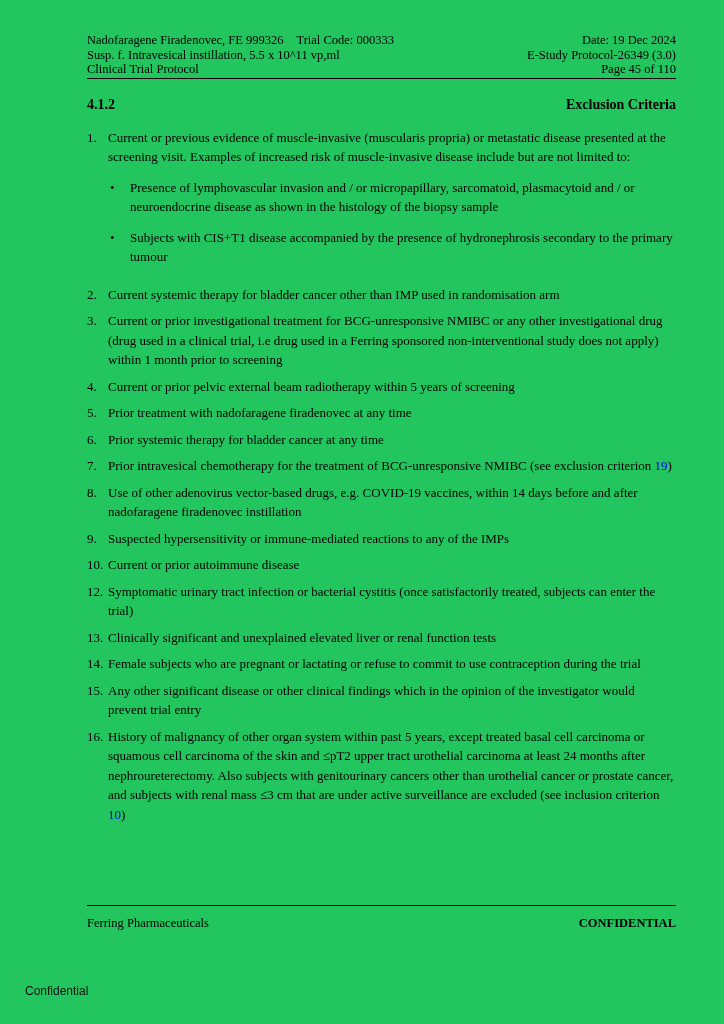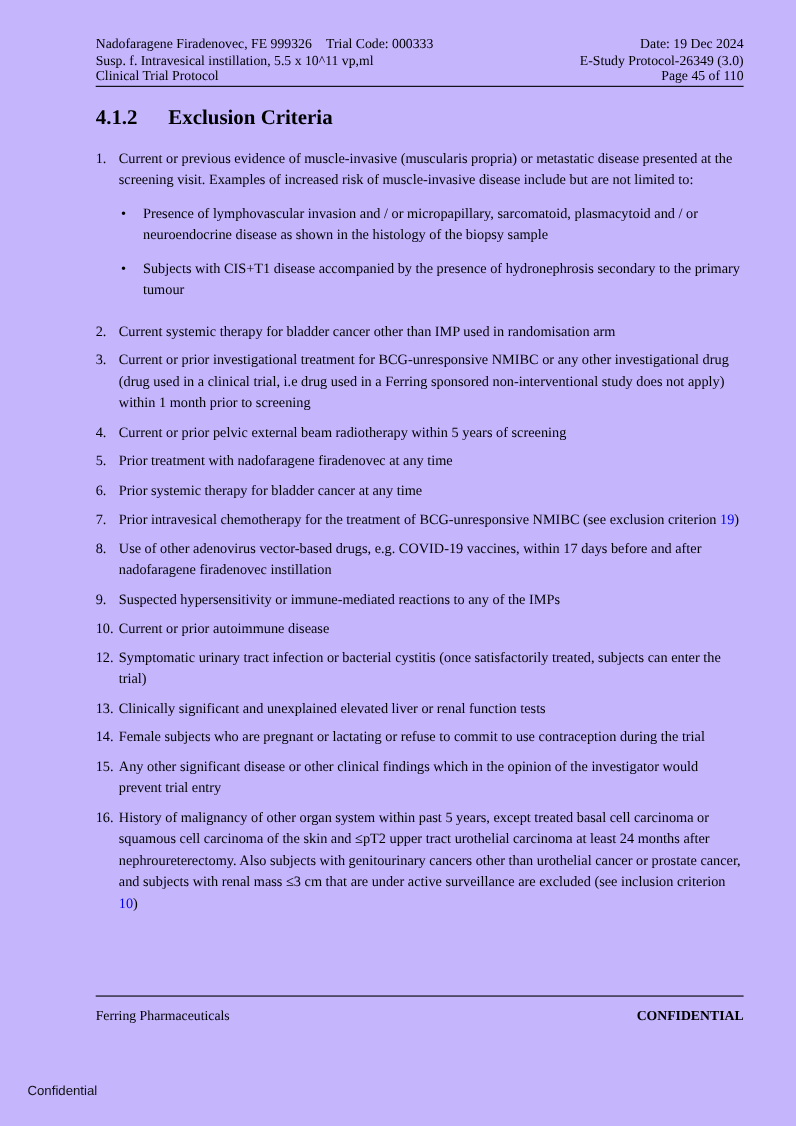--- a/index.html
+++ b/index.html
@@ -9,21 +9,21 @@
     height: 1024px;
     position: relative;
     font-family: "Liberation Serif", "DejaVu Serif", serif;
     color: #000000;
     overflow: hidden;
   }
   .page {
     position: absolute;
     left: 0; top: 0;
     width: 724px; height: 1024px;
-    background: #c4b5fd;
+    background: #22c55e;
   }
   .content {
     position: absolute;
     left: 87px;
     width: 589px;
     top: 33px;
   }
   
   .doc-header {
     font-size: 12.5px;
@@ -32,23 +32,24 @@
     padding-bottom: 1px;
   }
   .hdr-row { display: flex; }
   .hdr-left { flex: 0 0 auto; }
   .hdr-mid { flex: 0 0 auto; margin-left: 13px; }
   .hdr-right { margin-left: auto; }
   
   .section-heading {
     display: flex;
     font-weight: bold;
-    font-size: 19px;
+    font-size: 14px;
     margin-top: 18px;
     margin-bottom: 15px;
+    justify-content: space-between;
   }
   .section-num { width: 66px; flex: 0 0 auto; }
   
   .criteria-list { font-size: 13px; line-height: 19.5px; }
   .crit-item { display: flex; margin-bottom: 7px; }
   .crit-num { flex: 0 0 21px; }
   .crit-body { flex: 1; }
   .crit-link { color: #0000EE; text-decoration: none; cursor: pointer; }
   .bullet-group { margin-top: 11px; }
   .bullet-row { display: flex; padding-left: 2px; margin-bottom: 11px; }
@@ -137,21 +138,21 @@
         <div class="crit-item">
           <span class="crit-num">6.</span>
           <div class="crit-body">Prior systemic therapy for bladder cancer at any time</div>
         </div>
         <div class="crit-item">
           <span class="crit-num">7.</span>
           <div class="crit-body">Prior intravesical chemotherapy for the treatment of BCG-unresponsive NMIBC (see exclusion criterion <a class="crit-link">19</a>)</div>
         </div>
         <div class="crit-item">
           <span class="crit-num">8.</span>
-          <div class="crit-body">Use of other adenovirus vector-based drugs, e.g. COVID-19 vaccines, within 17 days before and after nadofaragene firadenovec instillation</div>
+          <div class="crit-body">Use of other adenovirus vector-based drugs, e.g. COVID-19 vaccines, within 14 days before and after nadofaragene firadenovec instillation</div>
         </div>
         <div class="crit-item">
           <span class="crit-num">9.</span>
           <div class="crit-body">Suspected hypersensitivity or immune-mediated reactions to any of the IMPs</div>
         </div>
         <div class="crit-item">
           <span class="crit-num">10.</span>
           <div class="crit-body">Current or prior autoimmune disease</div>
         </div>
         <div class="crit-item">

